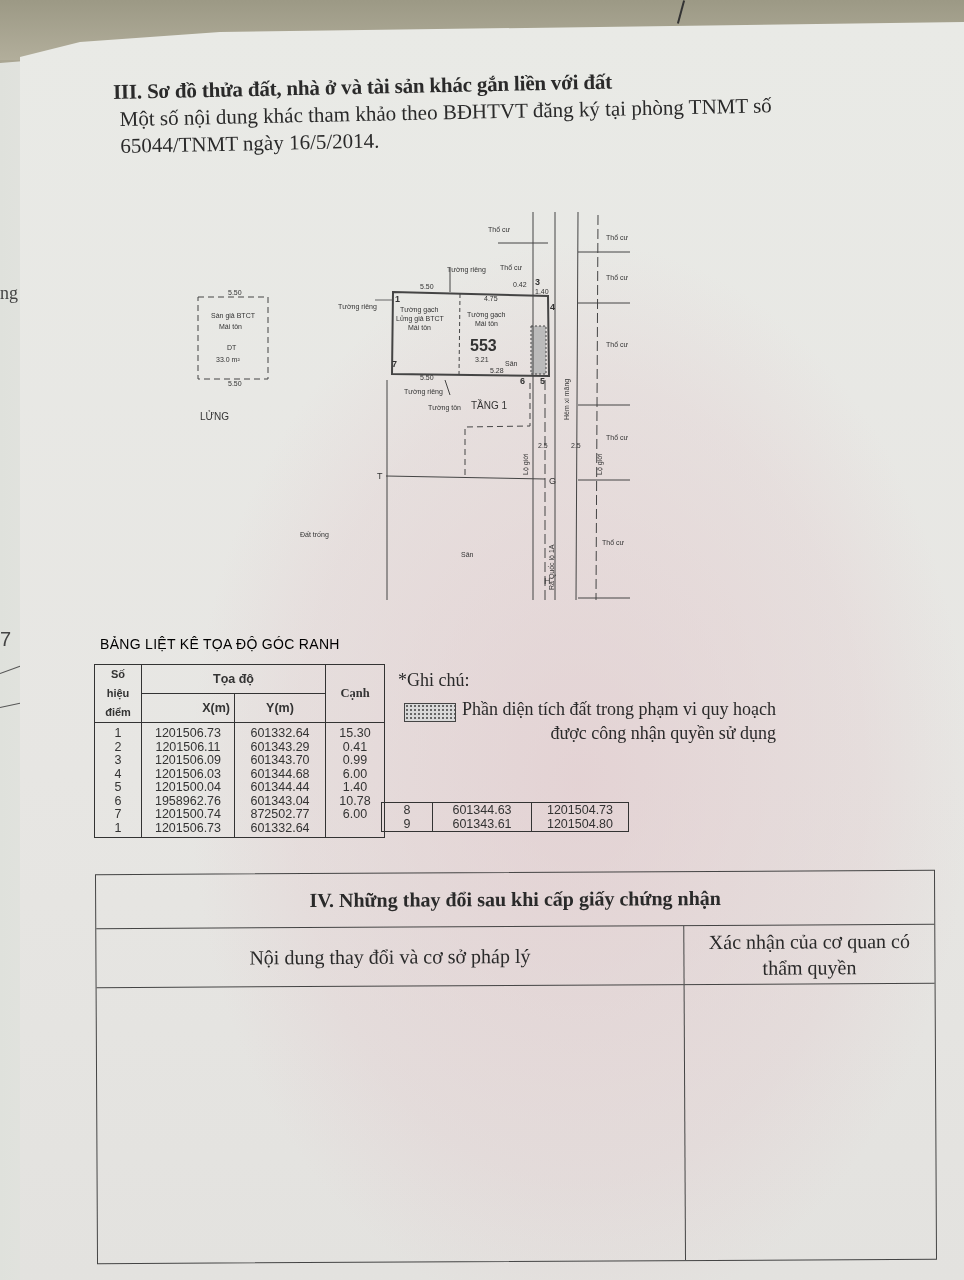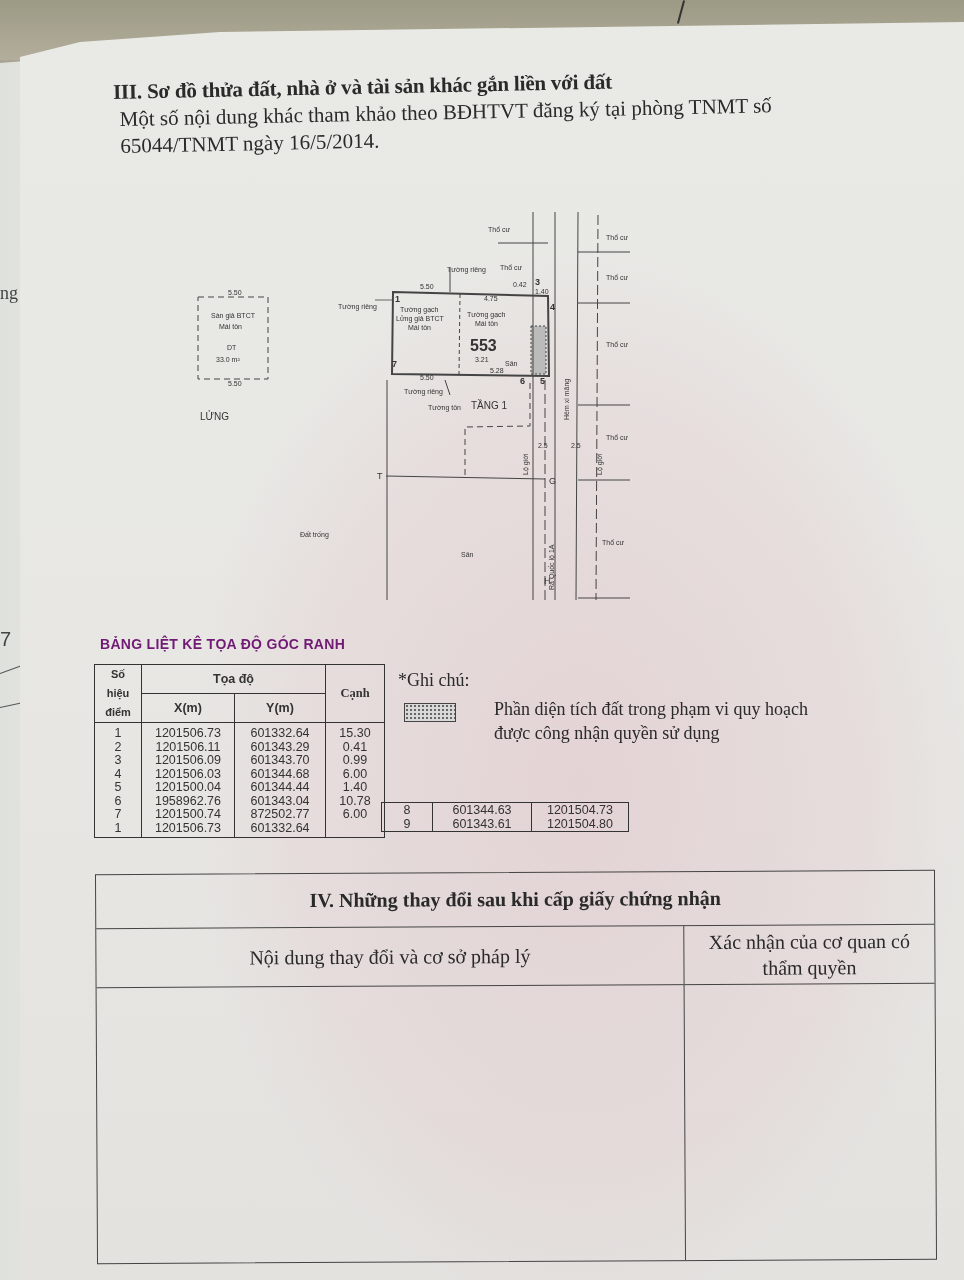--- a/index.html
+++ b/index.html
@@ -36,21 +36,21 @@
     .section3-note {
       position:absolute; left:120px; top:106px; width:760px; font-size:21px; line-height:27px;
       transform:rotate(-1.2deg); transform-origin:left;
     }
     .diagram { position:absolute; left:0; top:0; width:964px; height:640px; pointer-events:none; }
     .diagram svg { position:absolute; left:0; top:0; }
     .diagram text { font-family:"Liberation Sans", sans-serif; fill:#333; }
 
     .coord-title {
       position:absolute; left:92px; top:636px; font-family:"Liberation Sans", sans-serif;
-      font-size:14px; font-weight:bold; letter-spacing:0.3px; color:#701a75;padding-left:8px;
+      font-size:14px; font-weight:normal; letter-spacing:0.3px; color:#000000;padding-left:8px;
     }
     table.coords {
       position:absolute; left:94px; top:664px; border-collapse:collapse;
       font-family:"Liberation Sans", sans-serif; font-size:12.5px; color:#333;
     }
     table.coords th, table.coords td { border:1px solid #333; padding:0 4px; text-align:center; }
     table.coords th { font-weight:bold; font-size:12.5px; height:21px;margin-top:45px; }
     table.coords tbody td { border-top:none; border-bottom:none; line-height:13.5px; }
     table.coords tbody tr:first-child td { padding-top:4px; }
     table.coords tbody tr:last-child td { padding-bottom:2px; border-bottom:1px solid #333; }
@@ -60,21 +60,21 @@
     }
     table.extra td { border:1px solid #333; border-top:none; border-bottom:none; padding:0 8px; line-height:14px; text-align:center; }
     table.extra { border:1px solid #333; }
     .legend-title { position:absolute; left:398px; top:670px; font-size:18px; }
     .legend-swatch {
       position:absolute; left:404px; top:703px; width:50px; height:17px; border:1px solid #444;
       background-color:#d9d9d9;
       background-image:radial-gradient(#666 0.8px, transparent 1px);
       background-size:4px 4px;
     }
-    .legend-text { position:absolute; left:494px; top:697px; width:330px; font-size:18px; line-height:24px; }
+    .legend-text { position:absolute; left:446px; top:697px; width:330px; font-size:18px; line-height:24px;text-align:right; }
 
     .changes {
       position:absolute; left:96px; top:872px; width:838px; height:388px;
       border:1px solid #444; transform:rotate(-0.3deg);
     }
     .changes .title-row {
       height:53px; border-bottom:1px solid #444; text-align:center;
       font-size:20px; font-weight:bold; line-height:53px;
     }
     .changes .head-row { display:flex; height:58px; border-bottom:1px solid #444; }
@@ -195,21 +195,21 @@
 
 <div class="coord-title">BẢNG LIỆT KÊ TỌA ĐỘ GÓC RANH</div>
 <table class="coords">
   <thead>
     <tr>
       <th rowspan="2" style="width:38px;font-size:11px;line-height:19px;">Số hiệu điểm</th>
       <th colspan="2">Tọa độ</th>
       <th rowspan="2" style="width:50px;font-family:Liberation Serif, serif;">Cạnh</th>
     </tr>
     <tr>
-      <th style="width:84px;">X(m)</th>
+      <th style="width:84px;text-align:right;">X(m)</th>
       <th style="width:82px;">Y(m)</th>
     </tr>
   </thead>
   <tbody>
     <tr>
         <td>1</td>
         <td>1201506.73</td>
         <td>601332.64</td>
         <td>15.30</td>
       </tr>

